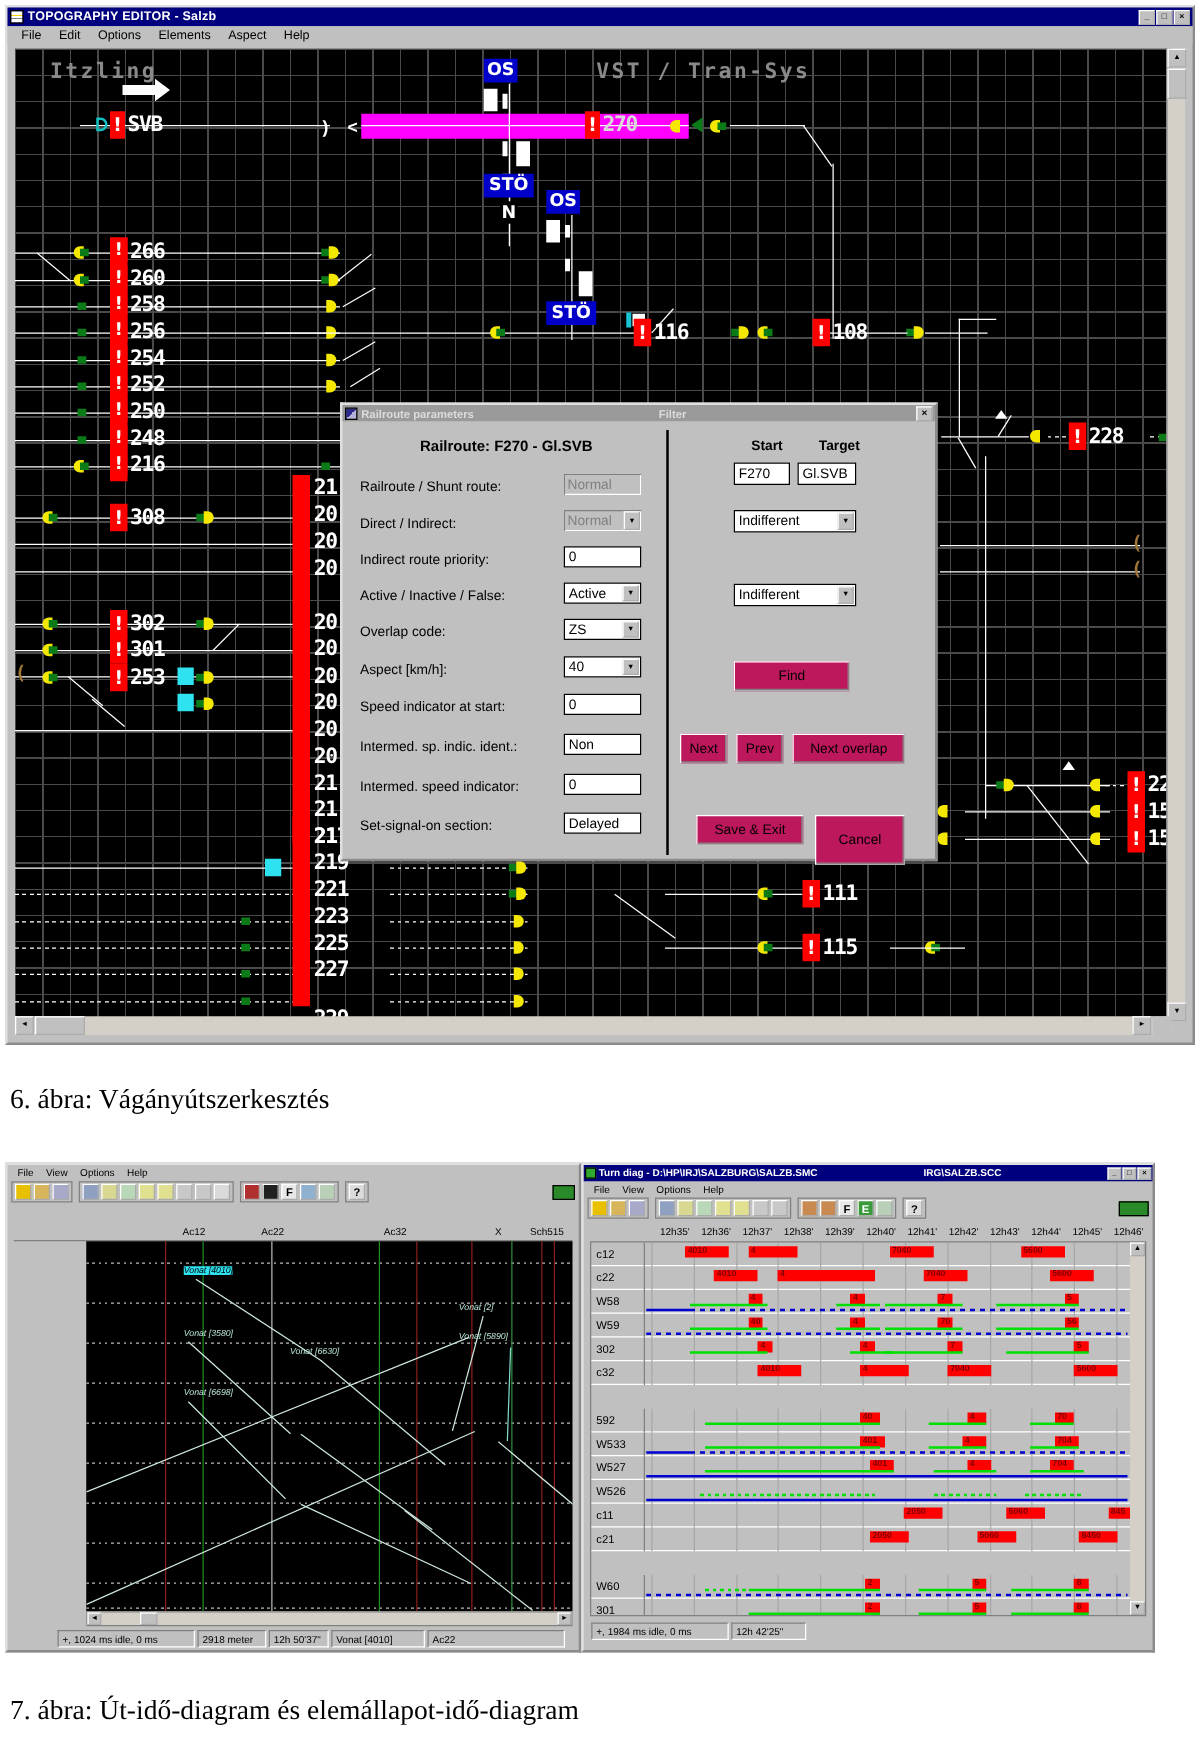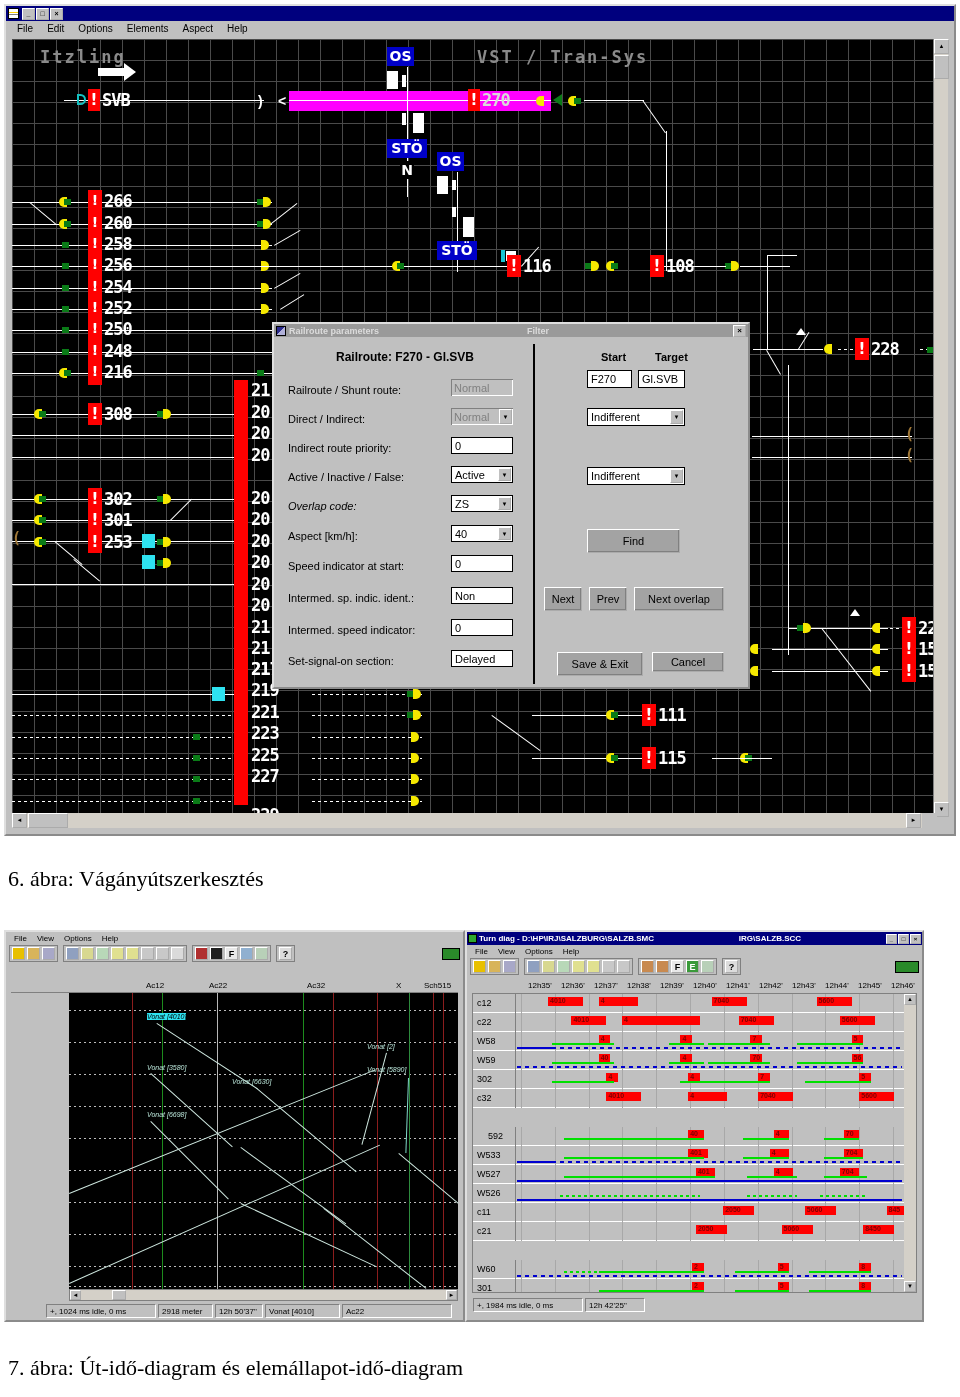--- a/index.html
+++ b/index.html
@@ -83,21 +83,21 @@
   .divider { position:absolute; left:259px; top:20px; width:2px; height:340px; background:#000; }
   .dlg-head { position:absolute; font-size:12px; font-weight:bold; color:#000; }
   .frm-lbl { position:absolute; font-size:11px; color:#000; white-space:nowrap; }
   .fld { position:absolute; background:#fff; border:1px solid #000; font-size:11px;
          display:flex; align-items:center; padding-left:3px; color:#000; }
   .fld.dis { background:#c0c0c0; color:#808080; border:none;
              box-shadow: inset 1px 1px 0 #808080, inset -1px -1px 0 #fff; }
   .fld .arw { position:absolute; right:1px; top:1px; bottom:1px; width:13px; background:#c0c0c0;
               border:1px outset #fff; display:flex; align-items:center; justify-content:center;
               font-size:6px; color:#000; }
-  .btn { position:absolute; background:#a3a3a3; border:1px outset #fff; font-size:11px;
+  .btn { position:absolute; background:#be185d; border:1px outset #fff; font-size:11px;
          display:flex; align-items:center; justify-content:center; color:#000;
          box-shadow: inset -1px -1px 0 #808080; }
   .hdr-sm { position:absolute; font-size:11px; font-weight:bold; color:#000; }
 
   
   .caption { position:absolute; font-family:"Liberation Serif", serif; font-size:22px; color:#000; }
 
   
   #fig7 { position:absolute; left:4px; top:930px; width:920px; height:408px; }
   .win { position:absolute; background:#c0c0c0; border:2px outset #dfdfdf; }
@@ -138,20 +138,21 @@
   .bluedot { position:absolute; height:2px;
              background:repeating-linear-gradient(to right,#0000d0 0 4px,transparent 4px 8px); }
 </style>
 </head>
 <body>
 
 <div id="fig6">
 
   <div class="titlebar">
     <div class="tb-ico"></div>
+    <div class="tb-title">TOPOGRAPHY EDITOR  -  Salzb</div>
     <div class="tb-btns">
       <div class="tb-btn">_</div>
       <div class="tb-btn">□</div>
       <div class="tb-btn">×</div>
     </div>
   </div>
 
   <div class="menubar">
     <span>File</span>
     <span>Edit</span>
@@ -558,21 +559,21 @@
 
       <div class="frm-lbl" style="left:14px;top:118px;">Indirect route priority:</div>
       <div class="fld" style="left:177px;top:113px;width:62px;height:17px;">0</div>
 
       <div class="frm-lbl" style="left:14px;top:147px;">Active / Inactive / False:</div>
       <div class="fld" style="left:177px;top:142px;width:62px;height:17px;">
         <span>Active</span>
         <span class="arw">▼</span>
       </div>
 
-      <div class="frm-lbl" style="left:14px;top:176px;font-style:italic;">Overlap code:</div>
+      <div class="frm-lbl" style="left:14px;top:176px;">Overlap code:</div>
       <div class="fld" style="left:177px;top:171px;width:62px;height:17px;">
         <span>ZS</span>
         <span class="arw">▼</span>
       </div>
 
       <div class="frm-lbl" style="left:14px;top:206px;">Aspect [km/h]:</div>
       <div class="fld" style="left:177px;top:201px;width:62px;height:17px;">
         <span>40</span>
         <span class="arw">▼</span>
       </div>
@@ -601,21 +602,21 @@
       <div class="fld" style="left:313px;top:143px;width:98px;height:18px;">
         <span>Indifferent</span>
         <span class="arw">▼</span>
       </div>
 
       <div class="btn" style="left:313px;top:205px;width:93px;height:24px;">Find</div>
       <div class="btn" style="left:270px;top:263px;width:38px;height:24px;">Next</div>
       <div class="btn" style="left:315px;top:263px;width:38px;height:24px;">Prev</div>
       <div class="btn" style="left:360px;top:263px;width:90px;height:24px;">Next overlap</div>
       <div class="btn" style="left:283px;top:328px;width:86px;height:24px;">Save &amp; Exit</div>
-      <div class="btn" style="left:378px;top:328px;width:72px;height:20px;">Cancel</div>
+      <div class="btn" style="left:378px;top:328px;width:72px;height:40px;">Cancel</div>
     </div>
   </div>
 
   <div class="vsb">
     <div class="sbar-btn" style="left:0;top:0;">▲</div>
     <div class="sbar-thumb" style="left:0;top:16px;width:15px;height:24px;"></div>
     <div class="sbar-btn" style="left:0;bottom:0;">▼</div>
   </div>
   <div class="hsb">
     <div class="sbar-btn" style="left:0;top:0;">◄</div>
@@ -922,21 +923,21 @@
           <div style="position: absolute; left: 318.609px; top: 0px; width: 1px; height: 19px; background: rgb(168, 168, 168);"></div>
           <div style="position: absolute; left: 352.435px; top: 0px; width: 1px; height: 19px; background: rgb(168, 168, 168);"></div>
           <div style="position: absolute; left: 386.261px; top: 0px; width: 1px; height: 19px; background: rgb(168, 168, 168);"></div>
           <div style="position: absolute; left: 420.087px; top: 0px; width: 1px; height: 19px; background: rgb(168, 168, 168);"></div>
           <div class="redbar" style="left: 133.47px; width: 35.01px; top: 3px;">4010</div>
           <div class="redbar" style="left: 215.16px; width: 38.9px; top: 3px;">4</div>
           <div class="redbar" style="left: 285.18px; width: 35.01px; top: 3px;">7040</div>
           <div class="redbar" style="left: 386.32px; width: 35.01px; top: 3px;">5600</div>
         </div>
         <div class="gantt-row" style="position: absolute; left: 0px; top: 133px; width: 445px; height: 19px; border-bottom: 1px solid rgb(255, 255, 255);">
-          <div class="gl" style="left: 4px; top: 4px; margin-left: 11px;">592</div>
+          <div class="gl" style="left: 4px; top: 4px;">592</div>
           <div style="position: absolute; left: 42px; top: 0px; width: 1px; height: 19px; background: rgb(128, 128, 128);"></div>
           <div style="position: absolute; left: 48px; top: 0px; width: 1px; height: 19px; background: rgb(168, 168, 168);"></div>
           <div style="position: absolute; left: 81.8261px; top: 0px; width: 1px; height: 19px; background: rgb(168, 168, 168);"></div>
           <div style="position: absolute; left: 115.652px; top: 0px; width: 1px; height: 19px; background: rgb(168, 168, 168);"></div>
           <div style="position: absolute; left: 149.478px; top: 0px; width: 1px; height: 19px; background: rgb(168, 168, 168);"></div>
           <div style="position: absolute; left: 183.304px; top: 0px; width: 1px; height: 19px; background: rgb(168, 168, 168);"></div>
           <div style="position: absolute; left: 217.13px; top: 0px; width: 1px; height: 19px; background: rgb(168, 168, 168);"></div>
           <div style="position: absolute; left: 250.957px; top: 0px; width: 1px; height: 19px; background: rgb(168, 168, 168);"></div>
           <div style="position: absolute; left: 284.783px; top: 0px; width: 1px; height: 19px; background: rgb(168, 168, 168);"></div>
           <div style="position: absolute; left: 318.609px; top: 0px; width: 1px; height: 19px; background: rgb(168, 168, 168);"></div>

